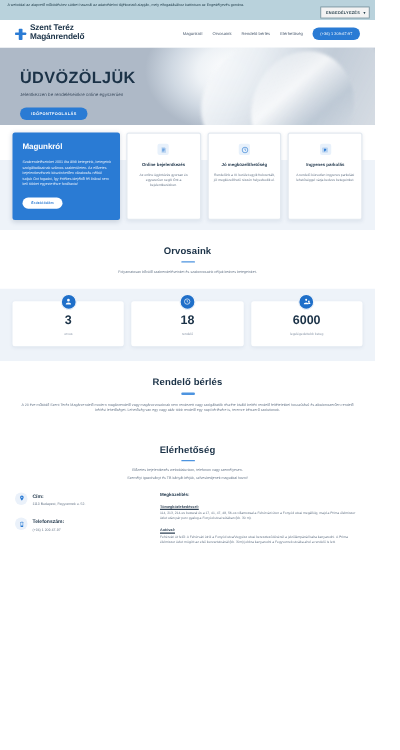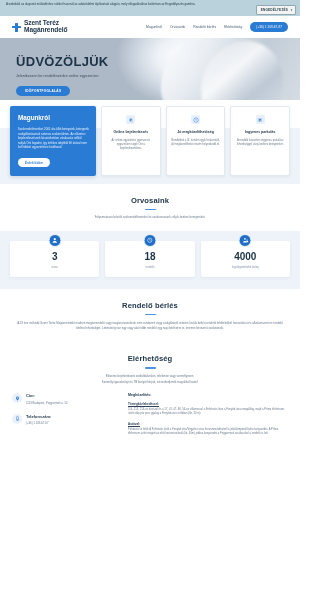--- a/index.html
+++ b/index.html
@@ -328,21 +328,21 @@
         </div>
         <div class="stat-num">18</div>
         <div class="stat-lbl">rendelő</div>
       </div>
       <div class="stat">
         <div class="stat-ico">
           <svg viewBox="0 0 24 24" fill="#fff">
               <path d="M9 4a3 3 0 1 1 0 6 3 3 0 0 1 0-6zM2 20c0-3.4 3-5.5 7-5.5s7 2.1 7 5.5zM17 9a2.5 2.5 0 1 1 0 5 2.5 2.5 0 0 1 0-5zM17.5 15c2.7 0 4.5 1.6 4.5 4h-6.1c0-1.6-.5-2.9-1.3-3.7.8-.2 1.8-.3 2.9-.3z"></path>
             </svg>
         </div>
-        <div class="stat-num">4000</div>
+        <div class="stat-num">6000</div>
         <div class="stat-lbl">legelégedettebb beteg</div>
       </div>
     </div>
   </div>
 
   <div class="rental">
     <div class="sec-head">
       <div class="sec-title">Rendelő bérlés</div>
       <div class="sec-rule"></div>
     </div>

